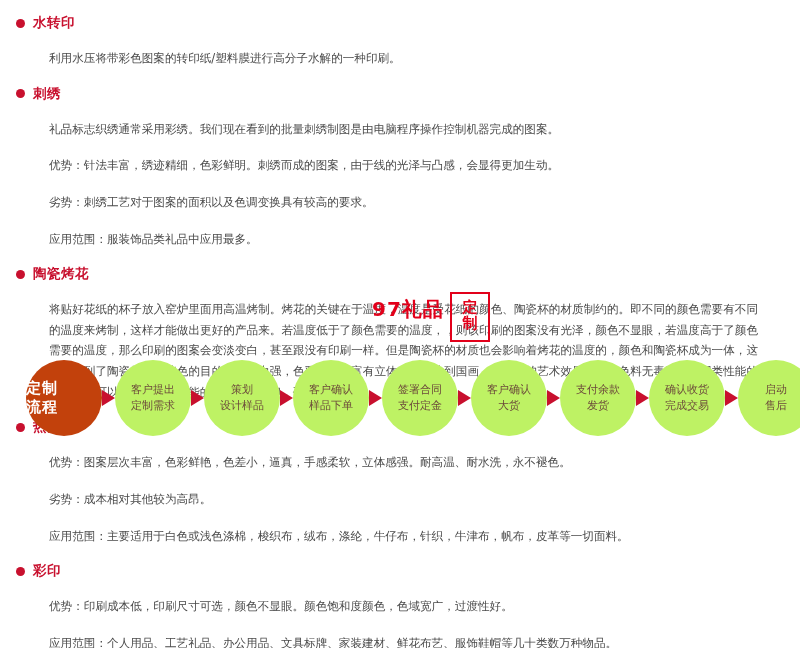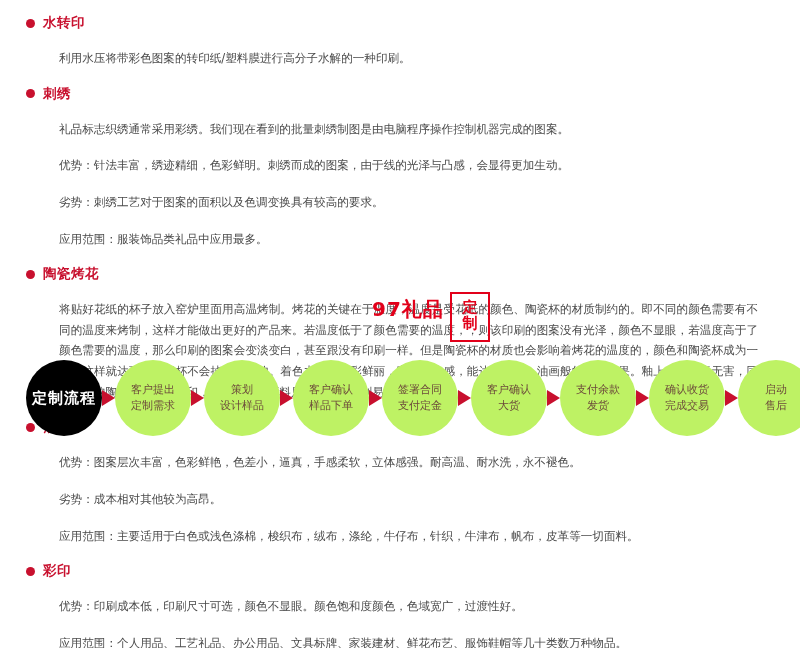--- a/index.html
+++ b/index.html
@@ -13,21 +13,21 @@
     background: #ffffff;
     font-family: "DejaVu Sans", "Liberation Sans", sans-serif;
     color: #333333;
     position: relative;
     overflow: hidden;
   }
   .page {
     position: relative;
     width: 800px;
     height: 460px;
-    padding: 14px 26px 0 26px;
+    padding: 14px 26px 0 16px;
   }
   .section { margin-bottom: 13px; }
   .sec-head {
     display: flex;
     align-items: center;
     gap: 8px;
     margin-bottom: 7px;
   }
   .bullet {
     width: 9px;
@@ -93,26 +93,26 @@
     bottom: 24px;
     width: 748px;
     height: 76px;
     display: flex;
     align-items: center;
   }
   .flow-badge {
     width: 76px;
     height: 76px;
     border-radius: 50%;
-    background: #000000;
+    background: #c2410c;
     color: #ffffff;
     font-size: 15px;
     font-weight: bold;
     display: flex;
-    align-items: center;
+    flex-direction: column;
     justify-content: center;
     line-height: 1.25;
     flex: 0 0 auto;
     letter-spacing: 1px;
   }
   .flow-node {
     width: 76px;
     height: 76px;
     border-radius: 50%;
     background: #bef264;

